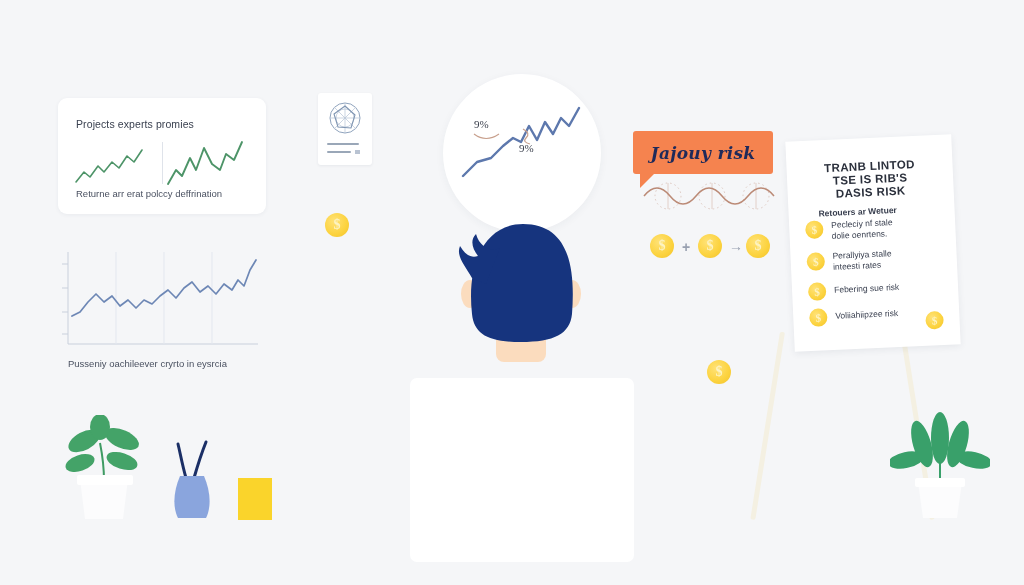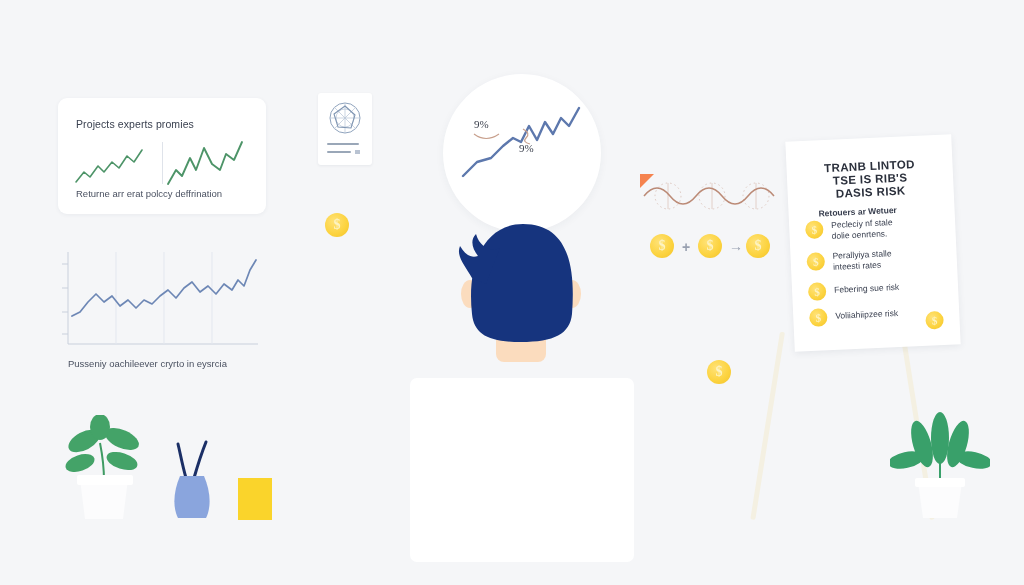--- a/index.html
+++ b/index.html
@@ -257,20 +257,23 @@
     <span class="pct-label" style="left:31px; top:44px;">9%</span>
     <svg class="abs" style="left:29px; top:58px;" width="30" height="12">
       <path d="M2,2 Q14,11 27,2" fill="none" stroke="#c8a08d" stroke-width="1.2"></path>
     </svg>
     <span class="pct-label" style="left:76px; top:68px;">9%</span>
     <svg class="abs" style="left:76px; top:54px;" width="20" height="18">
       <path d="M4,1 Q12,5 7,10 Q3,14 11,16" fill="none" stroke="#c8a08d" stroke-width="1.2"></path>
     </svg>
   </div>
 
+  <div class="abs" id="risk-banner">
+    <span>Jajouy risk</span>
+  </div>
   <div class="abs" id="banner-tail"></div>
 
   <svg class="abs" style="left:640px; top:176px;" width="144" height="40">
     <circle cx="28" cy="20" r="13" fill="none" stroke="#d7bdb2" stroke-width=".8" stroke-dasharray="1.5 3"></circle>
     <circle cx="72" cy="20" r="13" fill="none" stroke="#d7bdb2" stroke-width=".8" stroke-dasharray="1.5 3"></circle>
     <circle cx="116" cy="20" r="13" fill="none" stroke="#d7bdb2" stroke-width=".8" stroke-dasharray="1.5 3"></circle>
     <line x1="28" y1="7" x2="28" y2="33" stroke="#ddc6bb" stroke-width=".8"></line>
     <line x1="72" y1="7" x2="72" y2="33" stroke="#ddc6bb" stroke-width=".8"></line>
     <line x1="116" y1="7" x2="116" y2="33" stroke="#ddc6bb" stroke-width=".8"></line>
     <path d="M4,20 Q17,4 30,20 Q43,36 56,20 Q69,4 82,20 Q95,36 108,20 Q121,4 134,20" fill="none" stroke="#bb8a76" stroke-width="1.5"></path>

